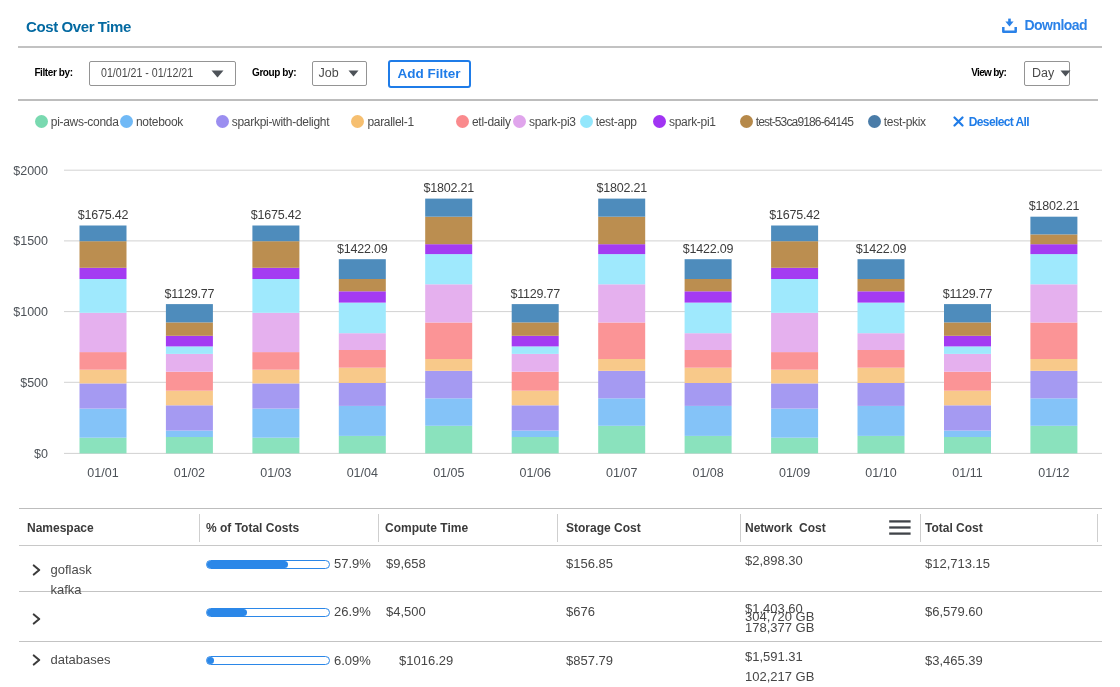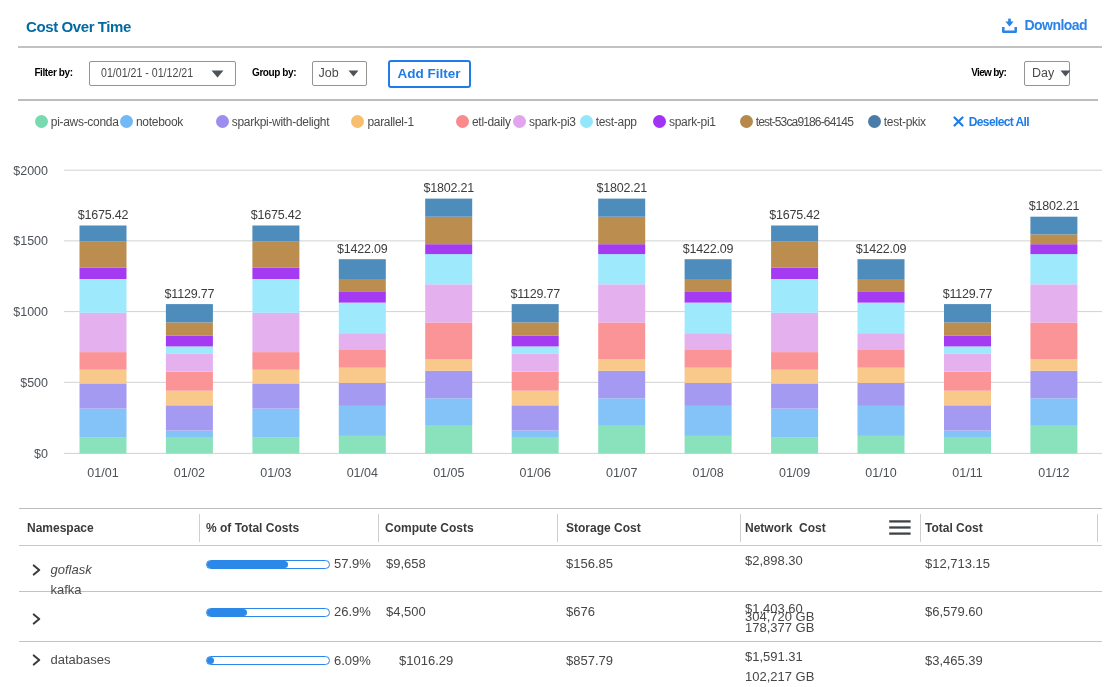--- a/index.html
+++ b/index.html
@@ -225,21 +225,21 @@
 <rect x="1030.4" y="109.10" width="47.0" height="30.20" fill="#9FE9FD"></rect>
 <rect x="1030.4" y="99.20" width="47.0" height="9.90" fill="#A43BF2"></rect>
 <rect x="1030.4" y="89.40" width="47.0" height="9.80" fill="#BB8E50"></rect>
 <rect x="1030.4" y="71.70" width="47.0" height="17.70" fill="#4E8CBC"></rect>
 <text x="1053.9" y="65.2" text-anchor="middle" font-size="12.5" letter-spacing="-0.2" fill="#3c3c3c">$1802.21</text>
 <text x="1053.9" y="331.5" text-anchor="middle" font-size="12.5" fill="#4d5258">01/12</text>
 </svg>
 <div class="thead"></div>
 <div class="th" style="left:27px;">Namespace</div>
 <div class="th" style="left:206px;">% of Total Costs</div>
-<div class="th" style="left:385px;">Compute Costs</div>
+<div class="th" style="left:385px;">Compute Time</div>
 <div class="th" style="left:566px;">Storage Cost</div>
 <div class="th" style="left:745px;">Network&nbsp; Cost</div>
 <div class="th" style="left:925px;">Total Cost</div>
 <svg style="position:absolute;left:889px;top:520.3px;" width="22" height="16" viewBox="0 0 22 16">
     <g stroke="#3f4348" stroke-width="2.3" stroke-linecap="butt">
       <line x1="0.2" y1="1.4" x2="21.6" y2="1.4"></line>
       <line x1="0.2" y1="7.5" x2="21.6" y2="7.5"></line>
       <line x1="0.2" y1="13.6" x2="21.6" y2="13.6"></line>
     </g>
   </svg>
@@ -247,21 +247,21 @@
 <div class="vsep" style="left:377.5px;"></div>
 <div class="vsep" style="left:556.5px;"></div>
 <div class="vsep" style="left:739.5px;"></div>
 <div class="vsep" style="left:919.5px;"></div>
 <div class="vsep" style="left:1096.5px;"></div>
 <div class="rborder" style="top:590.5px;"></div>
 <div class="rborder" style="top:640.5px;"></div>
 <svg style="position:absolute;left:31.5px;top:564.2px;" width="9" height="12" viewBox="0 0 9 12">
     <path d="M1.8 1.4 L7.2 6 L1.8 10.6" stroke="#3b3b3b" stroke-width="2" fill="none" stroke-linecap="round" stroke-linejoin="round"></path>
   </svg>
-<span class="cell nm" style="left:50.5px;top:562.2px;font-style:italic;">goflask</span>
+<span class="cell nm" style="left:50.5px;top:562.2px;">goflask</span>
 <span class="pbar" style="top:559.7px;">
     <span class="pfill" style="width:81px;"></span>
   </span>
 <span class="cell" style="left:334px;top:556.2px;">57.9%</span>
 <span class="cell" style="left:386px;top:556.2px;">$9,658</span>
 <span class="cell" style="left:566px;top:556.2px;">$156.85</span>
 <span class="cell" style="left:745px;top:553.2px;">$2,898.30</span>
 <span class="cell" style="left:745px;top:572.6px;margin-top:36px;">304,720 GB</span>
 <span class="cell" style="left:925px;top:556.2px;">$12,713.15</span>
 <svg style="position:absolute;left:31.5px;top:612.9px;" width="9" height="12" viewBox="0 0 9 12">

